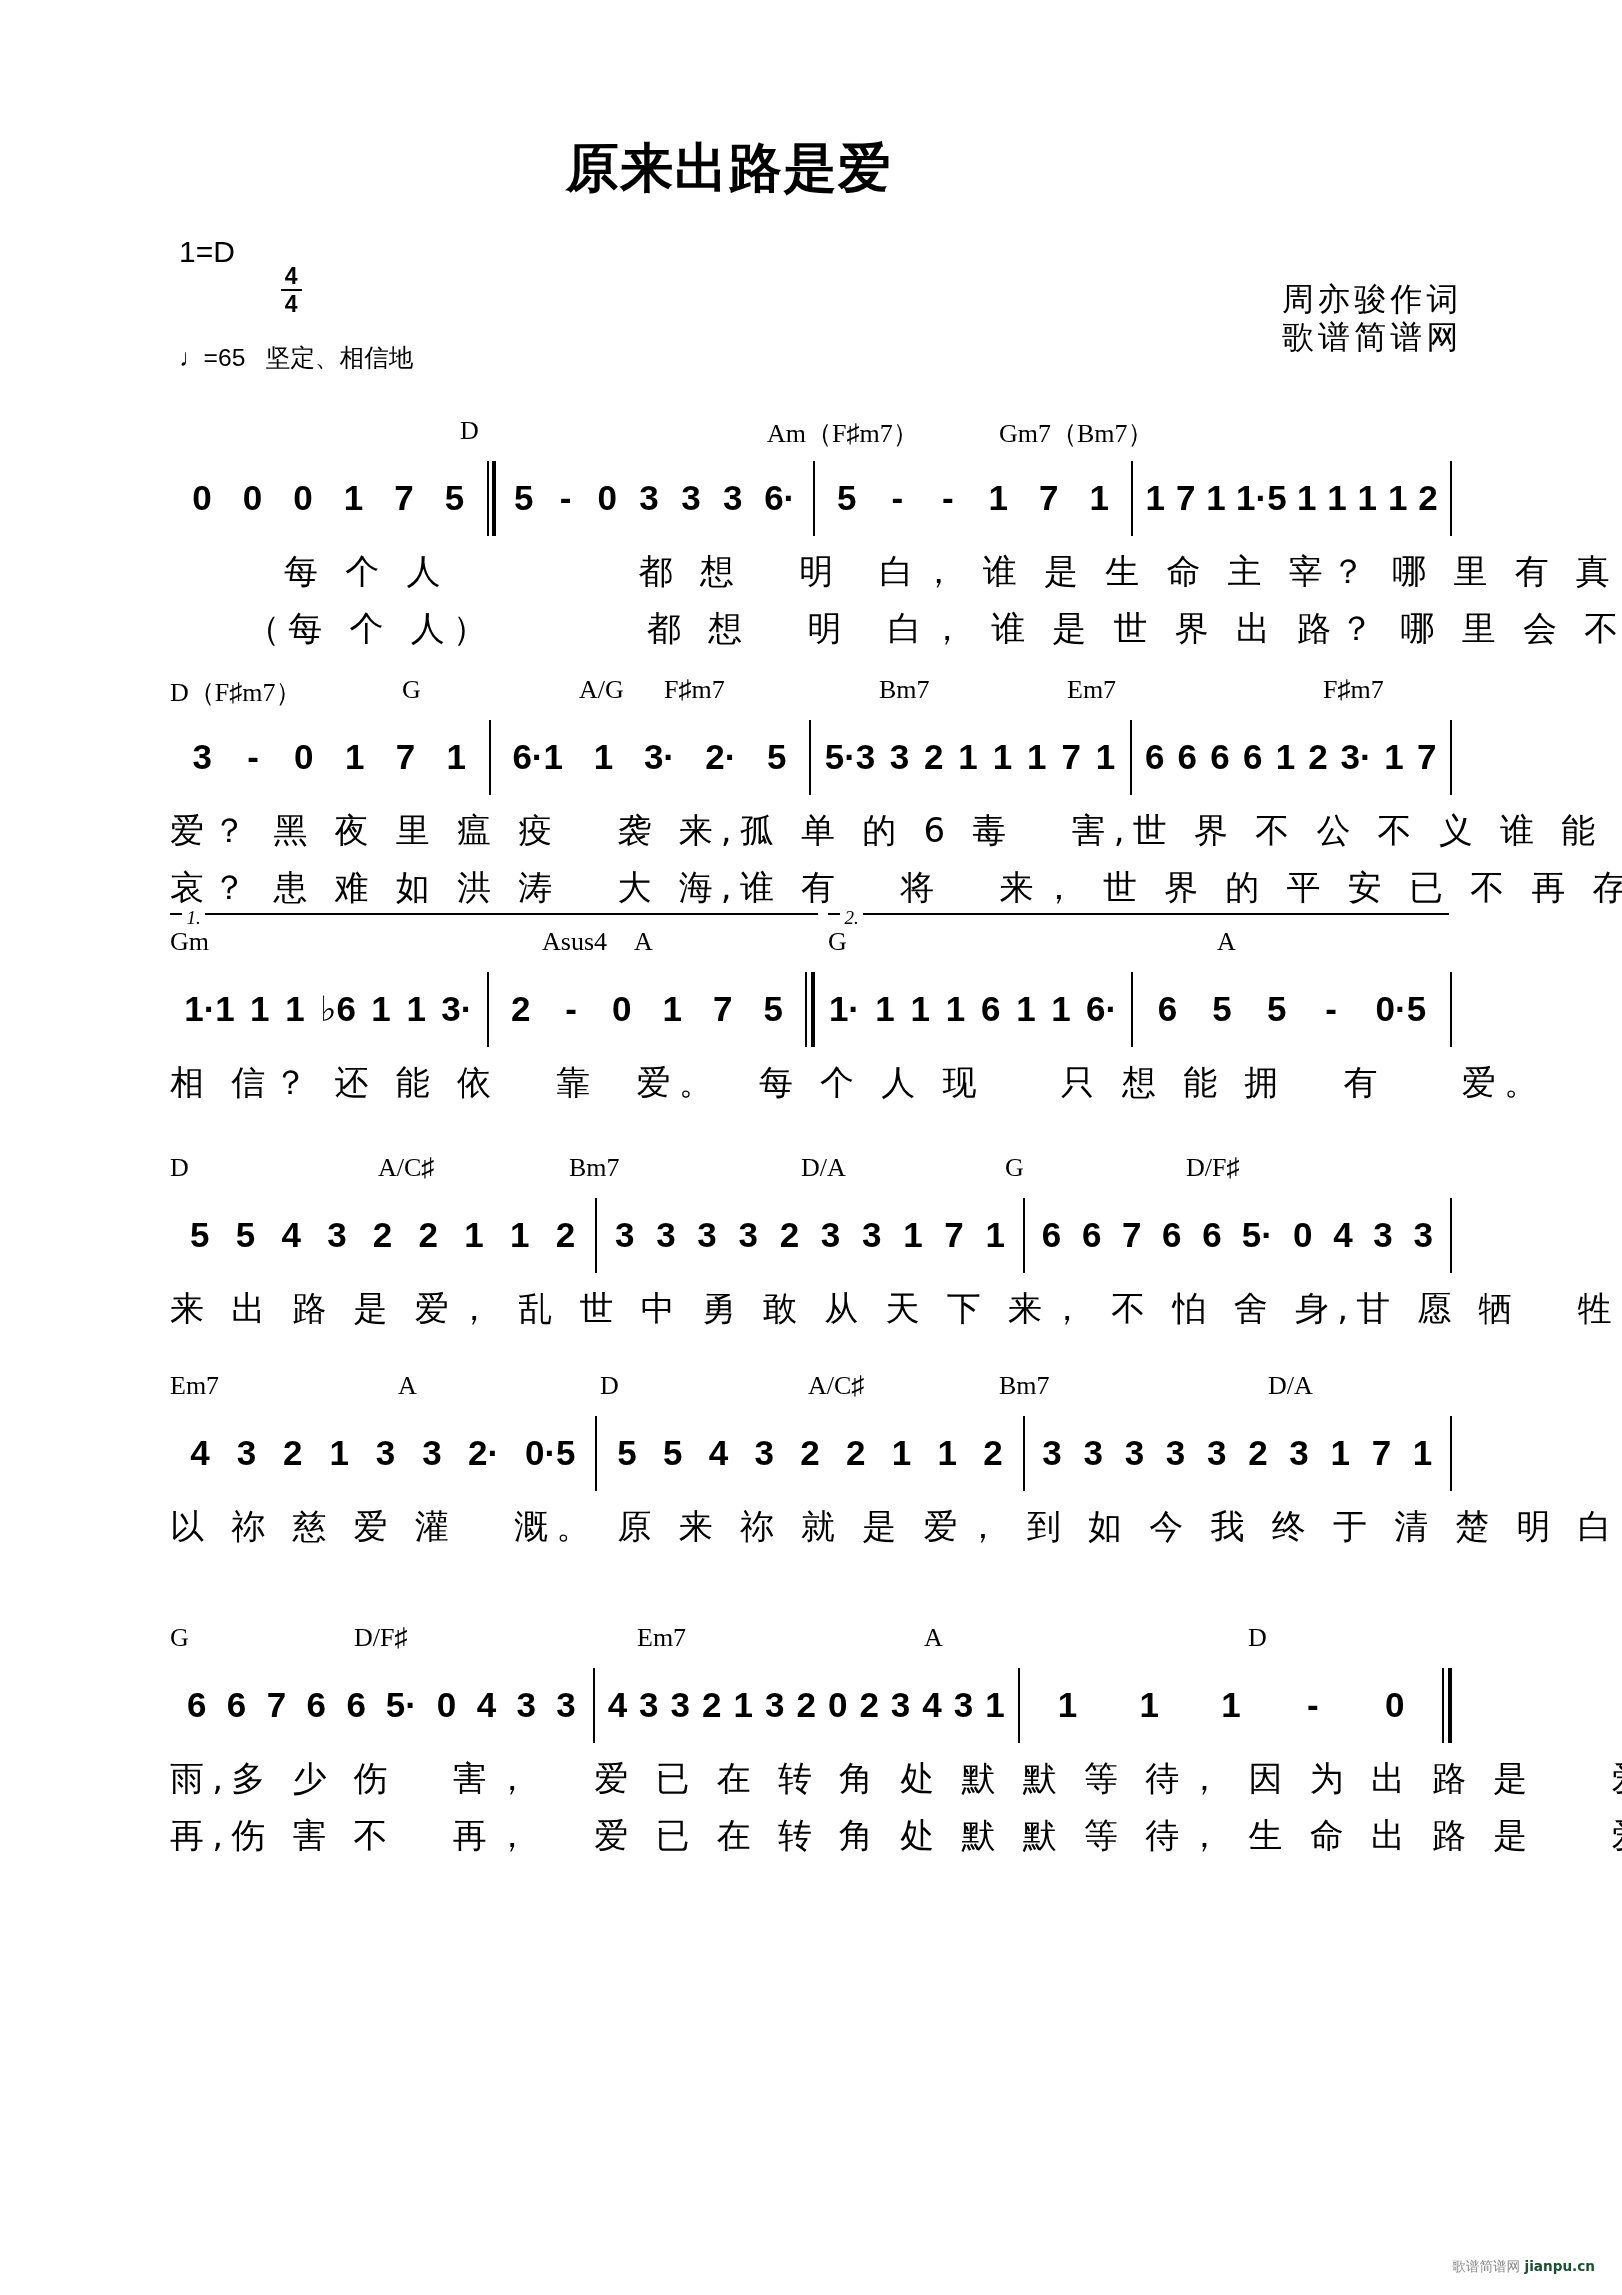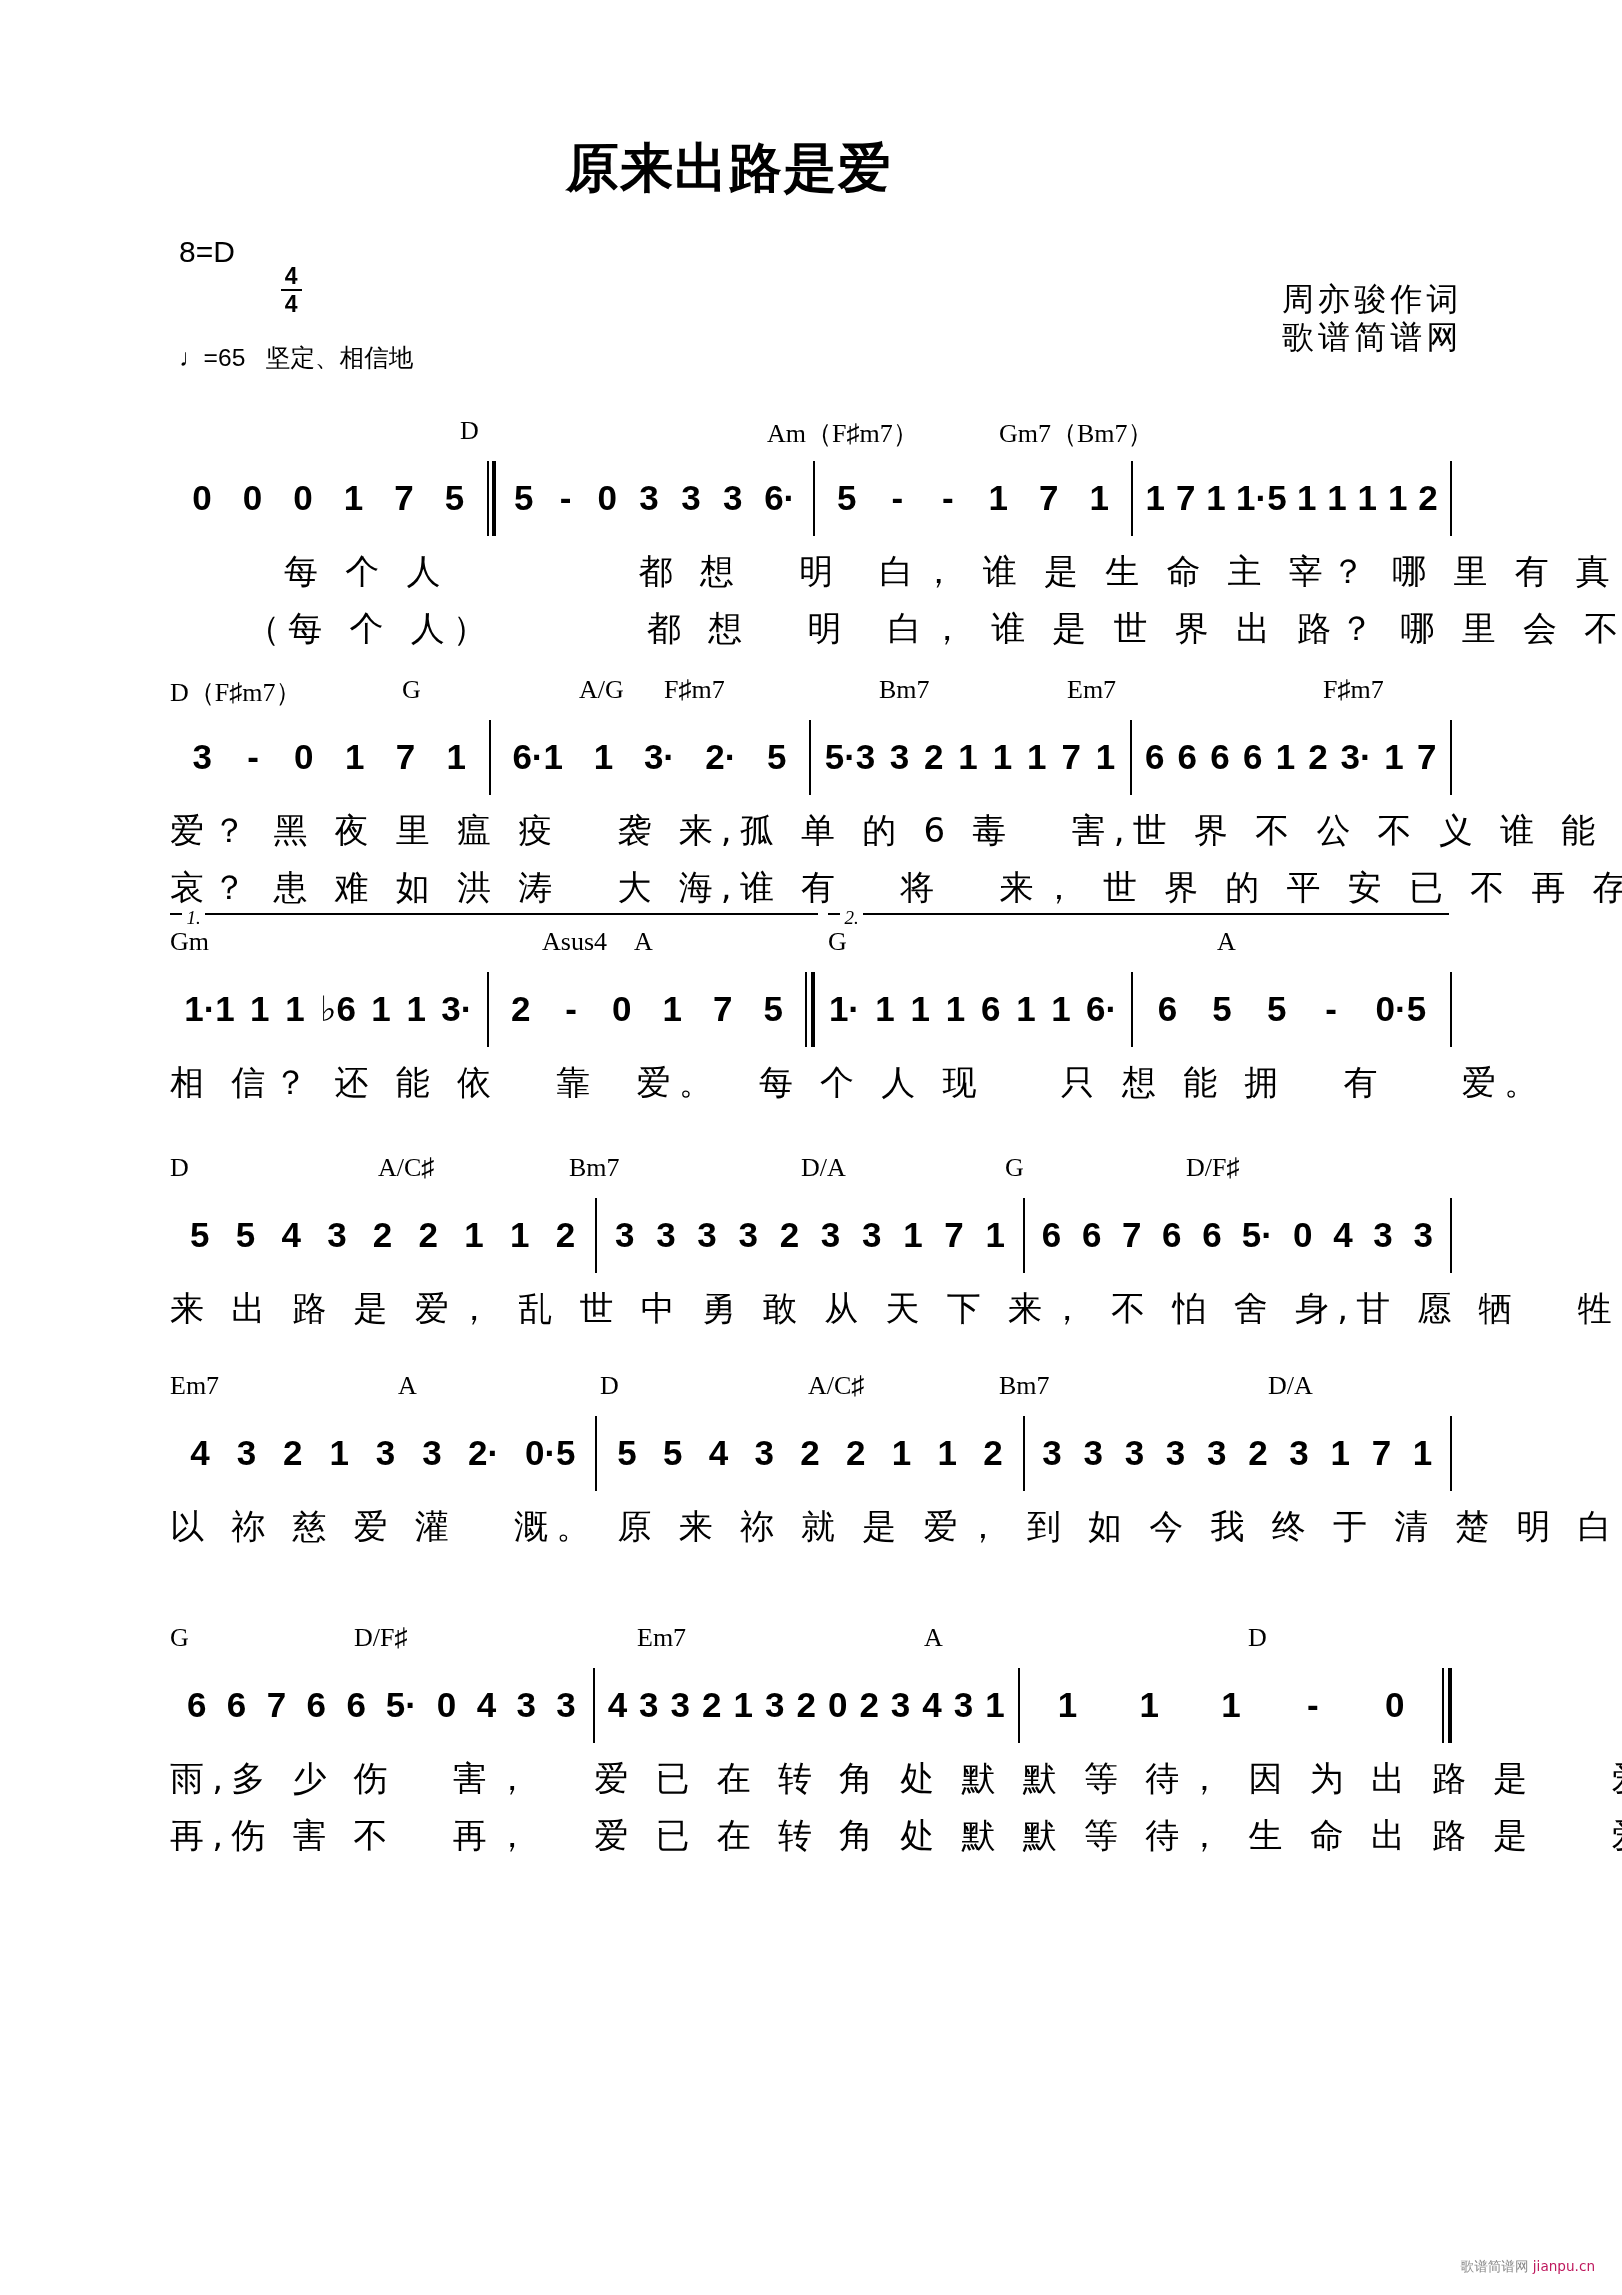--- a/index.html
+++ b/index.html
@@ -22,27 +22,27 @@
   .note{font-family:"Liberation Sans","DejaVu Sans",sans-serif;font-weight:bold;font-size:35px;
         position:relative;display:inline-block;min-width:20.5px;text-align:center;}
   .barline{width:2px;height:75px;background:#000;}
   .dbl{width:9.5px;height:75px;border-left:2px solid #000;border-right:4.1px solid #000;box-sizing:border-box;}
   .lyrics{position:relative;font-size:34px;letter-spacing:8.2px;white-space:pre;margin-top:8.2px;line-height:49px;
           font-family:"DejaVu Sans",sans-serif;}
   .volta{position:absolute;border-top:2.7px solid #000;height:27px;}
   .volta span{position:absolute;top:-8.2px;left:12.3px;font-style:italic;font-size:19px;background:#fff;padding:0 4.1px;
               font-family:"Liberation Serif",serif;}
   .watermark{position:absolute;right:27px;bottom:19px;font-size:13.6px;color:#888;}
-  .watermark b{color:#be185d;font-weight:normal;text-align:center;}
+  .watermark b{color:#14532d;font-weight:bold;text-align:center;}
 </style>
 </head>
 <body>
 
 <div class="title">原来出路是爱</div>
-<div class="key">8=D</div>
+<div class="key">1=D</div>
 <div class="timesig">
   <div>4</div>
   <div class="bar"></div>
   <div>4</div>
 </div>
 <div class="tempo">
   <span>♩=65</span>
   &nbsp;&nbsp;<span>坚定、相信地</span>
 </div>
 <div class="credits">

